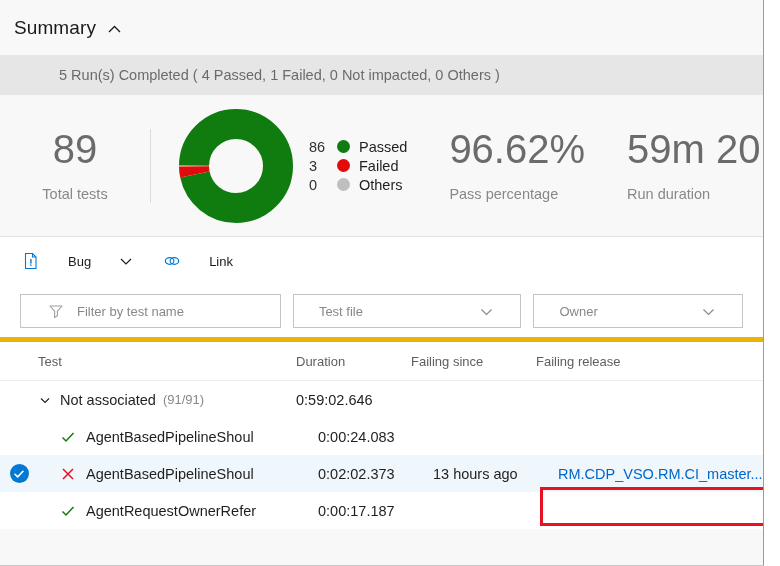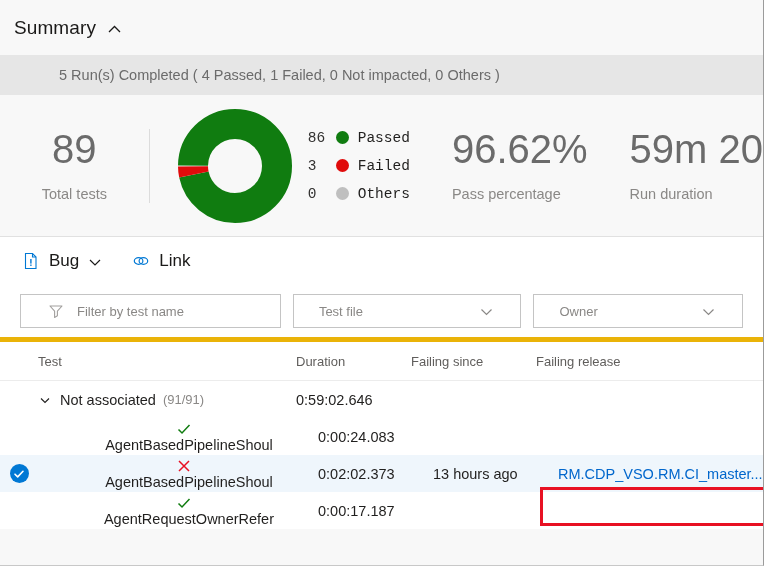--- a/index.html
+++ b/index.html
@@ -112,22 +112,20 @@
     flex: 0 0 auto;
   }
   .donut-wrap svg { display: block; }
 
   
   .legend {
     margin-left: 14px;
     display: flex;
     flex-direction: column;
     justify-content: center;
-    gap: 9px;
-    font-family: Liberation Mono, monospace;
   }
   .legend-row {
     display: flex;
     align-items: center;
     font-size: 14.5px;
     color: #201f1e;
     height: 19px;
   }
   .legend-count {
     width: 26px;
@@ -151,24 +149,25 @@
     height: 48px;
     background: #ffffff;
     display: flex;
     align-items: center;
     padding-left: 22px;
     box-sizing: border-box;
   }
   .tb-item {
     display: flex;
     align-items: center;
-    font-size: 17px;
+    font-size: 13px;
     color: #1b1a19;
     margin-right: 8px;
     cursor: default;
+    gap: 19px;
   }
   .tb-icon {
     width: 18px;
     height: 18px;
     margin-right: 9px;
     display: inline-block;
   }
   .tb-icon svg { display: block; }
   .tb-caret {
     width: 14px;
@@ -261,21 +260,21 @@
     flex: 0 0 auto;
     display: inline-block;
   }
   .group-name { color: #201f1e; }
   .group-count { color: #8a8886; font-size: 13px; margin-left: 7px; }
   .test-name {
     overflow: hidden;
     white-space: nowrap;
     display: block;
   }
-  .indent-1 { padding-left: 22px; flex-direction: column; }
+  .indent-1 { padding-left: 22px; }
   .sel-check {
     width: 19px; height: 19px;
     border-radius: 50%;
     background: #0078d4;
     display: flex; align-items: center; justify-content: center;
   }
   .sel-check svg { display: block; }
   .link-text { color: #0066cc; }
 
   

